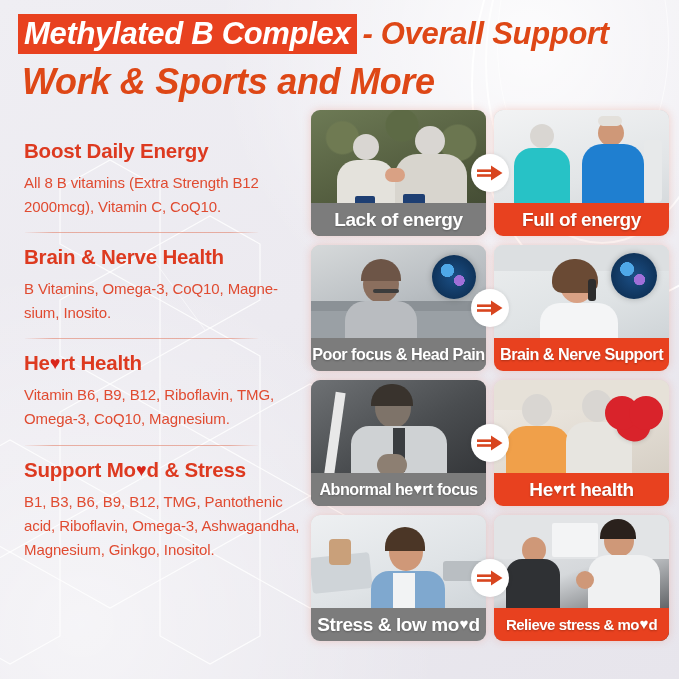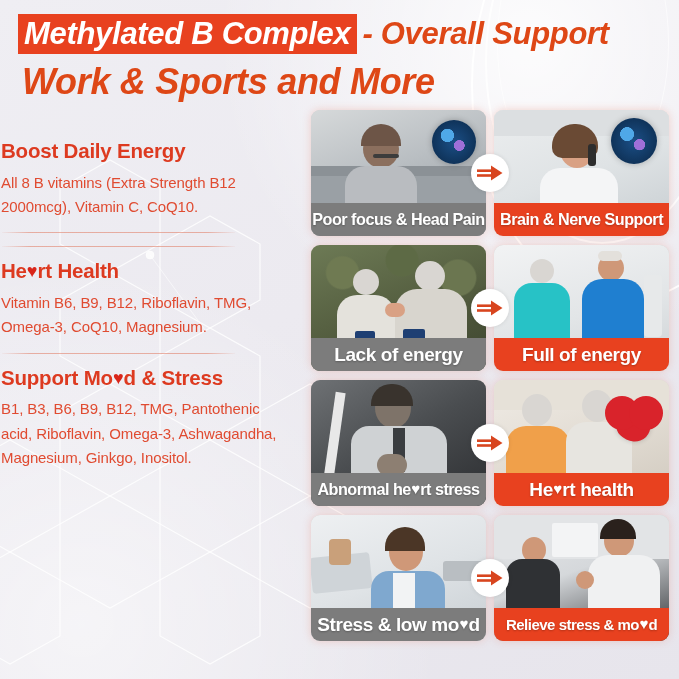--- a/index.html
+++ b/index.html
@@ -78,21 +78,21 @@
     font-weight: bold;
     font-style: italic;
     letter-spacing: -0.3px;
     line-height: 1;
   }
 
   
   .features {
     position: absolute;
     top: 140px;
-    left: 1px;
+    left: 24px;
     width: 276px;
   }
   .feature {
     position: relative;
   }
   .feature-title {
     color: #dd3a20;
     font-size: 20.5px;
     font-weight: bold;
     letter-spacing: -0.2px;
@@ -306,36 +306,73 @@
   </div>
 
   <div class="features">
 
     <div class="feature">
       <div class="feature-title">Boost Daily Energy</div>
       <div class="feature-body">All 8 B vitamins (Extra Strength B12 2000mcg), Vitamin C, CoQ10.</div>
     </div>
     <div class="divider"></div>
 
+    <div class="feature">
+      <div class="feature-title">Brain &amp; Nerve Health</div>
+      <div class="feature-body">B Vitamins, Omega-3, CoQ10, Magne-sium, Inosito.</div>
+    </div>
     <div class="divider"></div>
 
     <div class="feature">
       <div class="feature-title"><span>He</span><span class="hrt">♥</span><span>rt Health</span></div>
       <div class="feature-body">Vitamin B6, B9, B12, Riboflavin, TMG, Omega-3, CoQ10, Magnesium.</div>
     </div>
     <div class="divider"></div>
 
     <div class="feature">
       <div class="feature-title"><span>Support Mo</span><span class="hrt">♥</span><span>d &amp; Stress</span></div>
       <div class="feature-body">B1, B3, B6, B9, B12, TMG, Pantothenic acid, Riboflavin, Omega-3, Ashwagandha, Magnesium, Ginkgo, Inositol.</div>
     </div>
 
   </div>
 
   <div class="grid">
+
+    <div class="row">
+      <div class="card">
+        <div class="photo ph-forest">
+          <div class="person-head hairgray" style="width:26px;height:26px;left:42px;top:24px;"></div>
+          <div class="person-body skin" style="width:58px;height:66px;left:26px;top:50px;background:#e4e2dc;border-radius:20px 20px 0 0;"></div>
+          <div class="person-head hairgray" style="width:30px;height:30px;left:104px;top:16px;"></div>
+          <div class="person-body" style="width:72px;height:76px;left:84px;top:44px;background:#d8d5ce;border-radius:22px 22px 0 0;"></div>
+          <div class="blob skin" style="width:20px;height:14px;left:74px;top:58px;border-radius:8px;"></div>
+          <div class="bar" style="left:44px;top:86px;width:20px;height:12px;background:#1e3f73;border-radius:2px;"></div>
+          <div class="bar" style="left:92px;top:84px;width:22px;height:12px;background:#1e3f73;border-radius:2px;"></div>
+        </div>
+        <div class="caption gray">Lack of energy</div>
+      </div>
+      <div class="card">
+        <div class="photo ph-gym">
+          <div class="person-head hairgray" style="width:24px;height:24px;left:36px;top:14px;"></div>
+          <div class="person-body" style="width:56px;height:74px;left:20px;top:38px;background:#27c2c6;border-radius:18px 18px 0 0;"></div>
+          <div class="person-head skin2" style="width:26px;height:26px;left:104px;top:10px;"></div>
+          <div class="blob" style="width:24px;height:10px;left:104px;top:6px;background:#e3e0db;border-radius:10px;"></div>
+          <div class="person-body" style="width:62px;height:80px;left:88px;top:34px;background:#1f7fd0;border-radius:20px 20px 0 0;"></div>
+          <div class="bar" style="left:150px;top:30px;width:18px;height:62px;background:#e7e9ea;border-radius:4px;"></div>
+        </div>
+        <div class="caption red">Full of energy</div>
+      </div>
+      <div class="arrow-badge">
+        <svg width="26" height="18" viewBox="0 0 26 18">
+          <path d="M0 5.4 h15.5 v2.6 H0 z" fill="#d8451f"></path>
+          <path d="M0 10.2 h15.5 v2.6 H0 z" fill="#d8451f"></path>
+          <path d="M14 1.5 L25.5 9 L14 16.5 z" fill="#d8451f"></path>
+        </svg>
+      </div>
+    </div>
 
     <div class="row">
       <div class="card">
         <div class="photo ph-office-dark">
           <div class="bar" style="left:0;top:56px;width:175px;height:10px;background:#8b9196;"></div>
           <div class="bar" style="left:0;top:66px;width:175px;height:60px;background:#9aa0a5;"></div>
           <div class="person-head" style="width:36px;height:38px;left:52px;top:20px;background:#8b6f5e;border-radius:50%;"></div>
           <div class="blob" style="width:40px;height:22px;left:50px;top:14px;background:#6d5547;border-radius:20px 20px 0 0;"></div>
           <div class="person-body" style="width:72px;height:60px;left:34px;top:56px;background:#b9bcc0;border-radius:20px 20px 0 0;"></div>
           <div class="bar" style="left:62px;top:44px;width:26px;height:4px;background:#3c3c3c;border-radius:2px;"></div>
@@ -358,65 +395,32 @@
         <svg width="26" height="18" viewBox="0 0 26 18">
           <path d="M0 5.4 h15.5 v2.6 H0 z" fill="#d8451f"></path>
           <path d="M0 10.2 h15.5 v2.6 H0 z" fill="#d8451f"></path>
           <path d="M14 1.5 L25.5 9 L14 16.5 z" fill="#d8451f"></path>
         </svg>
       </div>
     </div>
 
     <div class="row">
       <div class="card">
-        <div class="photo ph-forest">
-          <div class="person-head hairgray" style="width:26px;height:26px;left:42px;top:24px;"></div>
-          <div class="person-body skin" style="width:58px;height:66px;left:26px;top:50px;background:#e4e2dc;border-radius:20px 20px 0 0;"></div>
-          <div class="person-head hairgray" style="width:30px;height:30px;left:104px;top:16px;"></div>
-          <div class="person-body" style="width:72px;height:76px;left:84px;top:44px;background:#d8d5ce;border-radius:22px 22px 0 0;"></div>
-          <div class="blob skin" style="width:20px;height:14px;left:74px;top:58px;border-radius:8px;"></div>
-          <div class="bar" style="left:44px;top:86px;width:20px;height:12px;background:#1e3f73;border-radius:2px;"></div>
-          <div class="bar" style="left:92px;top:84px;width:22px;height:12px;background:#1e3f73;border-radius:2px;"></div>
-        </div>
-        <div class="caption gray">Lack of energy</div>
-      </div>
-      <div class="card">
-        <div class="photo ph-gym">
-          <div class="person-head hairgray" style="width:24px;height:24px;left:36px;top:14px;"></div>
-          <div class="person-body" style="width:56px;height:74px;left:20px;top:38px;background:#27c2c6;border-radius:18px 18px 0 0;"></div>
-          <div class="person-head skin2" style="width:26px;height:26px;left:104px;top:10px;"></div>
-          <div class="blob" style="width:24px;height:10px;left:104px;top:6px;background:#e3e0db;border-radius:10px;"></div>
-          <div class="person-body" style="width:62px;height:80px;left:88px;top:34px;background:#1f7fd0;border-radius:20px 20px 0 0;"></div>
-          <div class="bar" style="left:150px;top:30px;width:18px;height:62px;background:#e7e9ea;border-radius:4px;"></div>
-        </div>
-        <div class="caption red">Full of energy</div>
-      </div>
-      <div class="arrow-badge">
-        <svg width="26" height="18" viewBox="0 0 26 18">
-          <path d="M0 5.4 h15.5 v2.6 H0 z" fill="#d8451f"></path>
-          <path d="M0 10.2 h15.5 v2.6 H0 z" fill="#d8451f"></path>
-          <path d="M14 1.5 L25.5 9 L14 16.5 z" fill="#d8451f"></path>
-        </svg>
-      </div>
-    </div>
-
-    <div class="row">
-      <div class="card">
         <div class="photo ph-mono">
           <div class="bar" style="left:18px;top:12px;width:10px;height:96px;background:#e8e8e8;transform:rotate(8deg);"></div>
           <div class="person-head" style="width:36px;height:40px;left:64px;top:8px;background:#7e7369;border-radius:50%;"></div>
           <div class="blob" style="width:42px;height:22px;left:60px;top:4px;background:#39332d;border-radius:20px 20px 0 0;"></div>
           <div class="person-body" style="width:96px;height:72px;left:40px;top:46px;background:#cfd2d4;border-radius:18px 18px 0 0;"></div>
           <div class="bar" style="left:82px;top:48px;width:12px;height:44px;background:#3a3d40;"></div>
           <div class="blob" style="width:30px;height:22px;left:66px;top:74px;background:#8d7f72;border-radius:12px;"></div>
         </div>
         <div class="caption gray small">
             <span>Abnormal he</span>
             <span class="hrt">♥</span>
-            <span>rt stress</span>
+            <span>rt focus</span>
           </div>
       </div>
       <div class="card">
         <div class="photo ph-kitchen">
           <div class="bar" style="left:0;top:0;width:175px;height:30px;background:#e6e1d8;"></div>
           <div class="person-head hairgray" style="width:30px;height:32px;left:28px;top:14px;"></div>
           <div class="person-body" style="width:64px;height:66px;left:12px;top:46px;background:#f0a04a;border-radius:20px 20px 0 0;"></div>
           <div class="person-head hairgray" style="width:30px;height:32px;left:88px;top:10px;"></div>
           <div class="person-body" style="width:66px;height:70px;left:72px;top:42px;background:#e7e5e0;border-radius:20px 20px 0 0;"></div>
           <div class="heart-prop" style="right:18px;top:28px;"></div>

